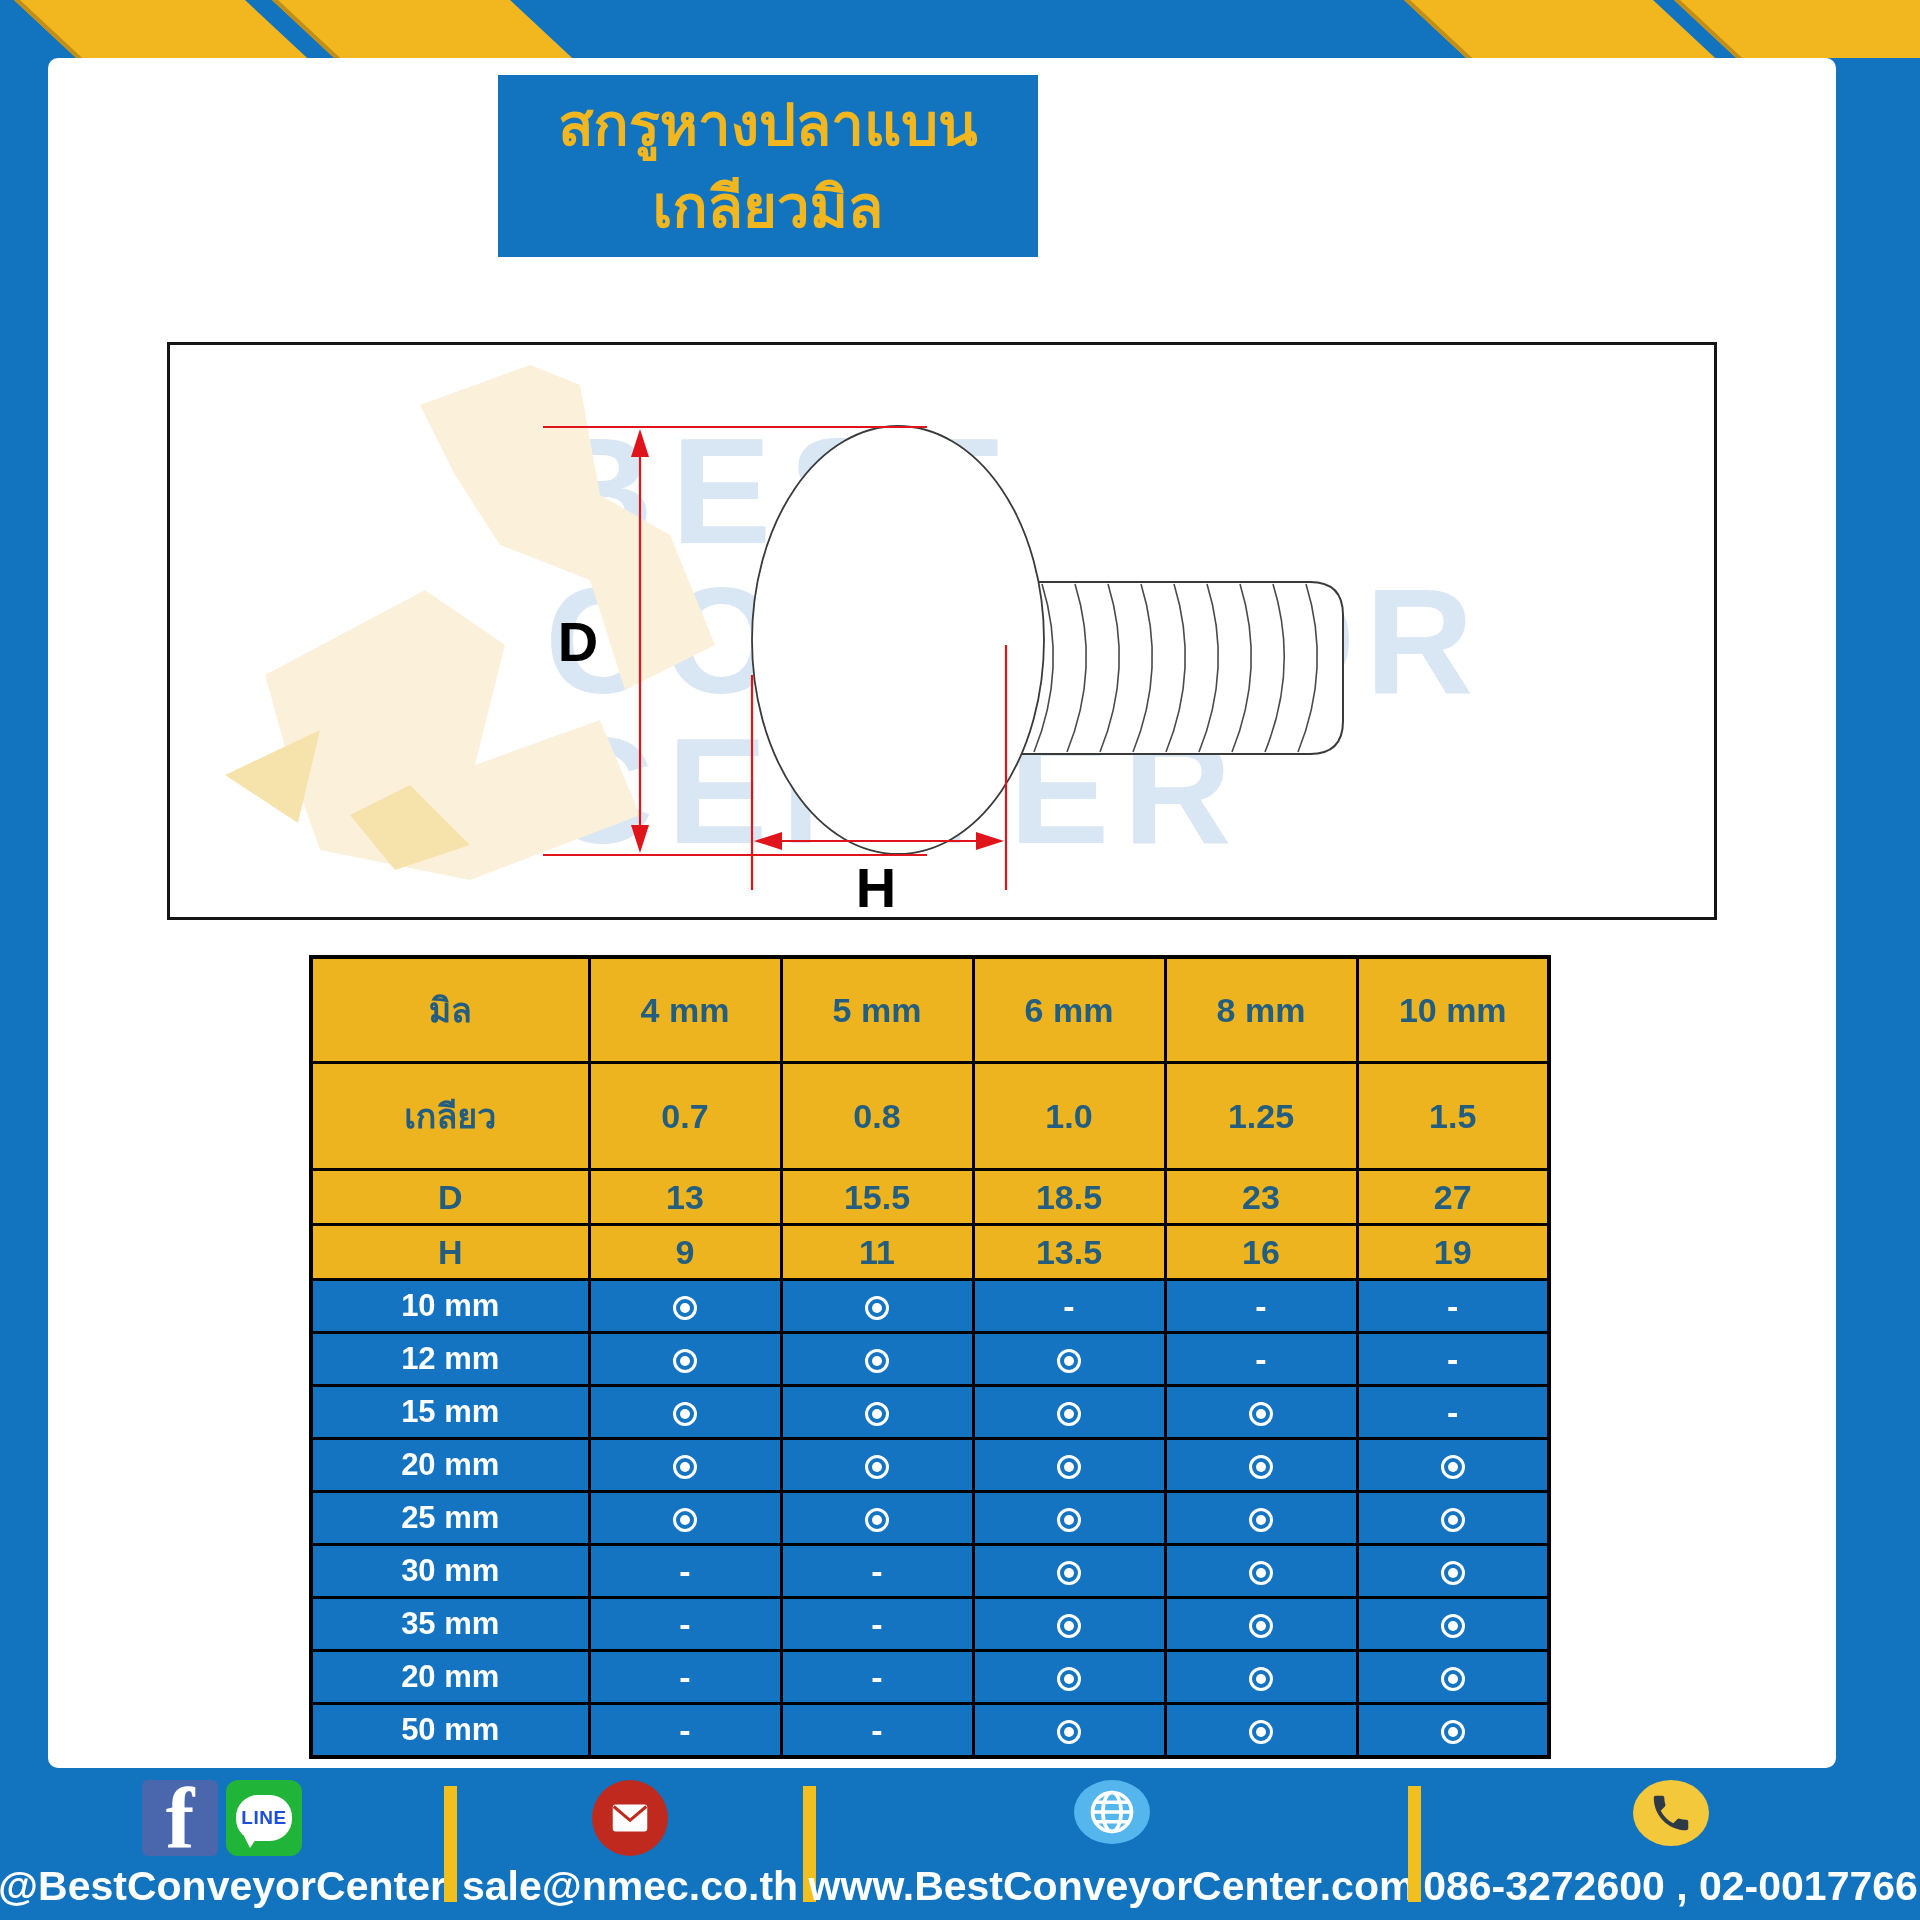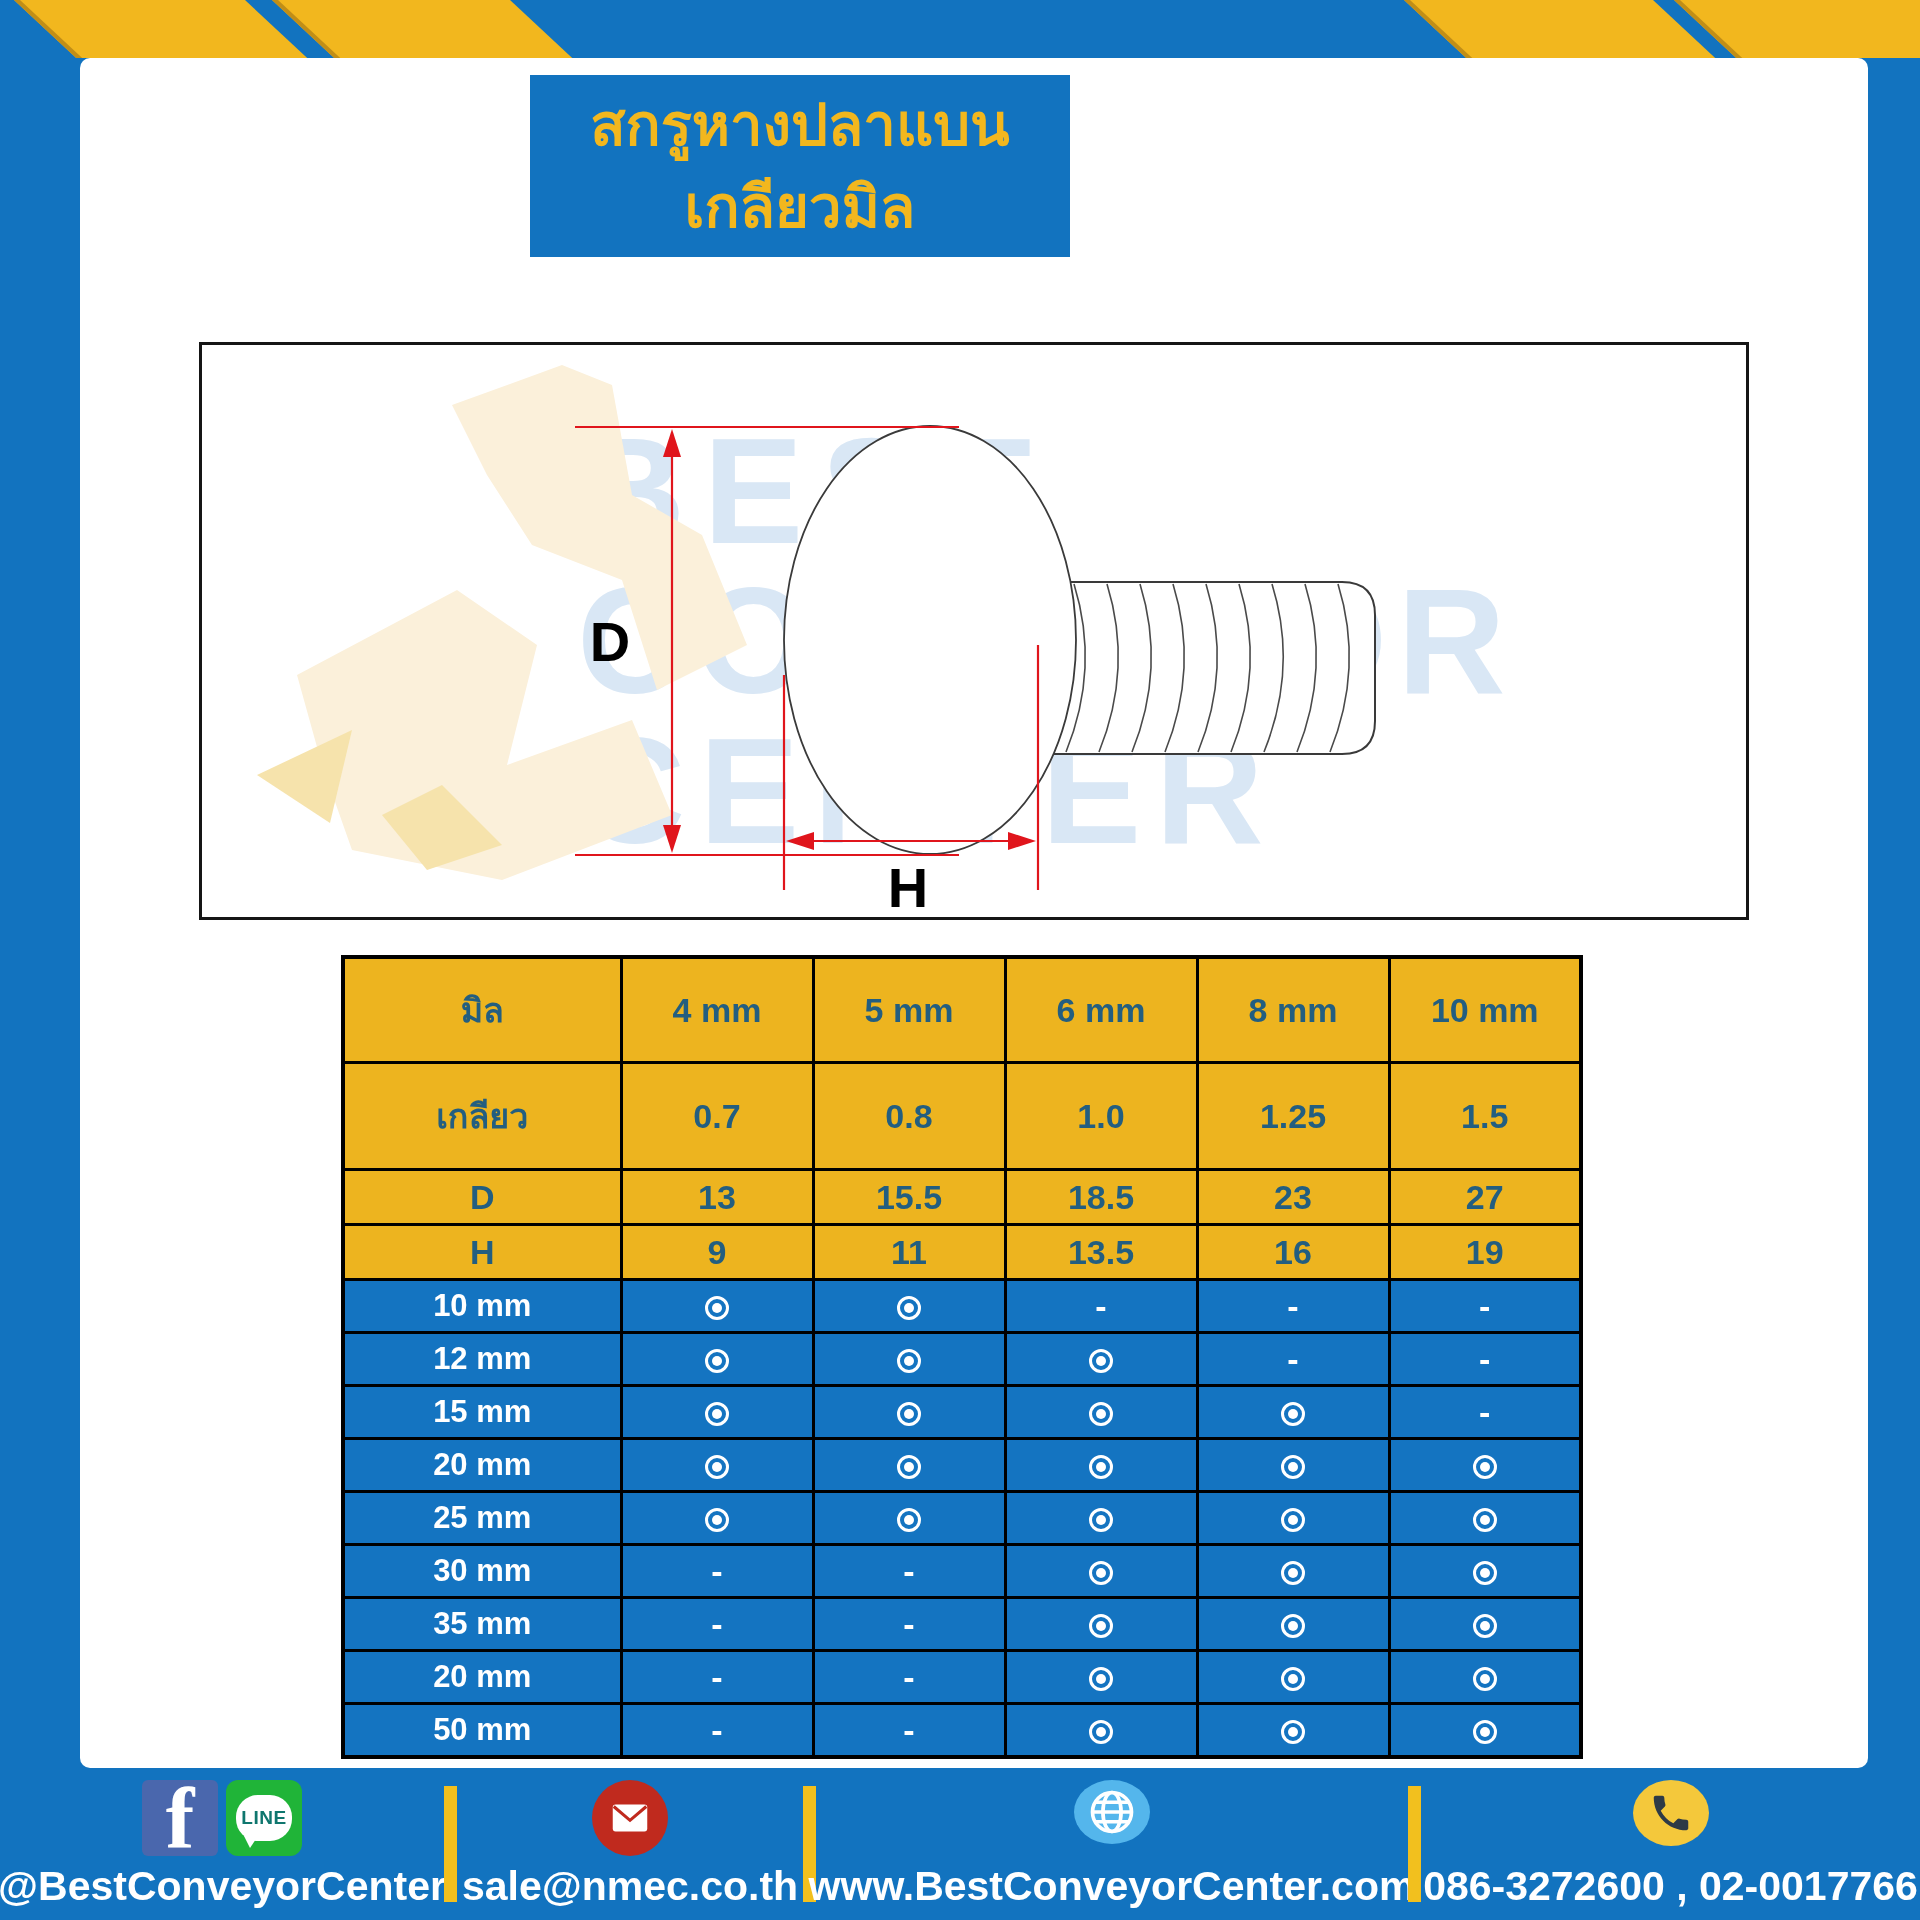--- a/index.html
+++ b/index.html
@@ -6,21 +6,21 @@
   .page{position:relative;width:1920px;height:1920px;background:#1273BF;overflow:hidden;
         font-family:"Liberation Sans", sans-serif;}
   
   .top-band{position:absolute;top:0;left:0;width:1920px;height:58px;background:#1273BF;overflow:hidden;}
   .stripe{position:absolute;top:0;height:58px;background:#F2B71E;
           transform:skewX(47deg);transform-origin:0 0;
           border-left:6px solid #C18E17;border-bottom:5px solid #C18E17;}
   .s1{left:14px;width:225px;} .s2{left:272px;width:232px;}
   .s3{left:1404px;width:243px;} .s4{left:1674px;width:300px;}
   
-  .content{position:absolute;left:80px;top:58px;width:1788px;height:1710px;background:#ffffff;border-radius:10px;}
+  .content{position:absolute;left:48px;top:58px;width:1788px;height:1710px;background:#ffffff;border-radius:10px;}
   
   .title-box{position:absolute;left:450px;top:17px;width:540px;height:182px;background:#1273BF;
              display:flex;flex-direction:column;align-items:center;justify-content:center;}
   .title-line{color:#F2B71E;font-size:58px;font-weight:bold;line-height:82px;white-space:nowrap;}
   
   .drawing-box{position:absolute;left:119px;top:284px;width:1550px;height:578px;background:#fff;
                border:3px solid #151515;box-sizing:border-box;}
   .drawing-box svg{display:block;width:100%;height:100%;}
   
   table.spec{position:absolute;left:261px;top:897px;border-collapse:collapse;table-layout:fixed;
@@ -47,21 +47,21 @@
   .ficons{display:flex;gap:8px;align-items:center;}
   .fb-icon{width:76px;height:76px;background:#4A67AD;border-radius:6px;overflow:hidden;
            display:flex;align-items:flex-end;justify-content:center;}
   .fb-icon span{color:#fff;font-size:86px;font-weight:bold;line-height:74px;font-family:"Liberation Serif",serif;}
   .line-icon{width:76px;height:76px;background:#20B438;border-radius:12px;
              display:flex;align-items:center;justify-content:center;position:relative;}
   .line-bubble{width:56px;height:46px;background:#fff;border-radius:22px;
                display:flex;align-items:center;justify-content:center;position:relative;}
   .line-bubble:after{content:"";position:absolute;left:8px;bottom:-7px;width:0;height:0;
                      border-left:6px solid transparent;border-right:8px solid transparent;border-top:12px solid #fff;}
-  .line-bubble span{color:#0f766e;font-size:19px;font-weight:bold;letter-spacing:0.5px;}
+  .line-bubble span{color:#1d4ed8;font-size:19px;font-weight:bold;letter-spacing:0.5px;}
   .circle-icon{width:76px;height:76px;border-radius:50%;display:flex;align-items:center;justify-content:center;}
   .ic-email{background:#C02A1E;}
   .ic-globe{background:#54B6EC;}
   .ic-phone{background:#F4C83B;}
 </style>
 </head>
 <body>
 
 <div class="page">
 

